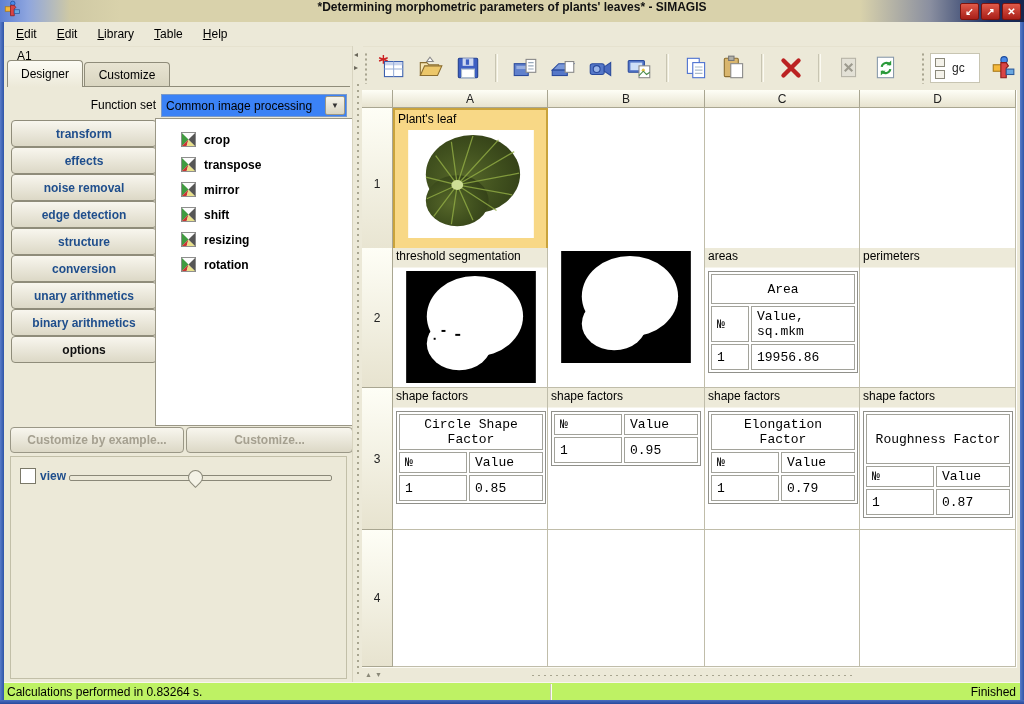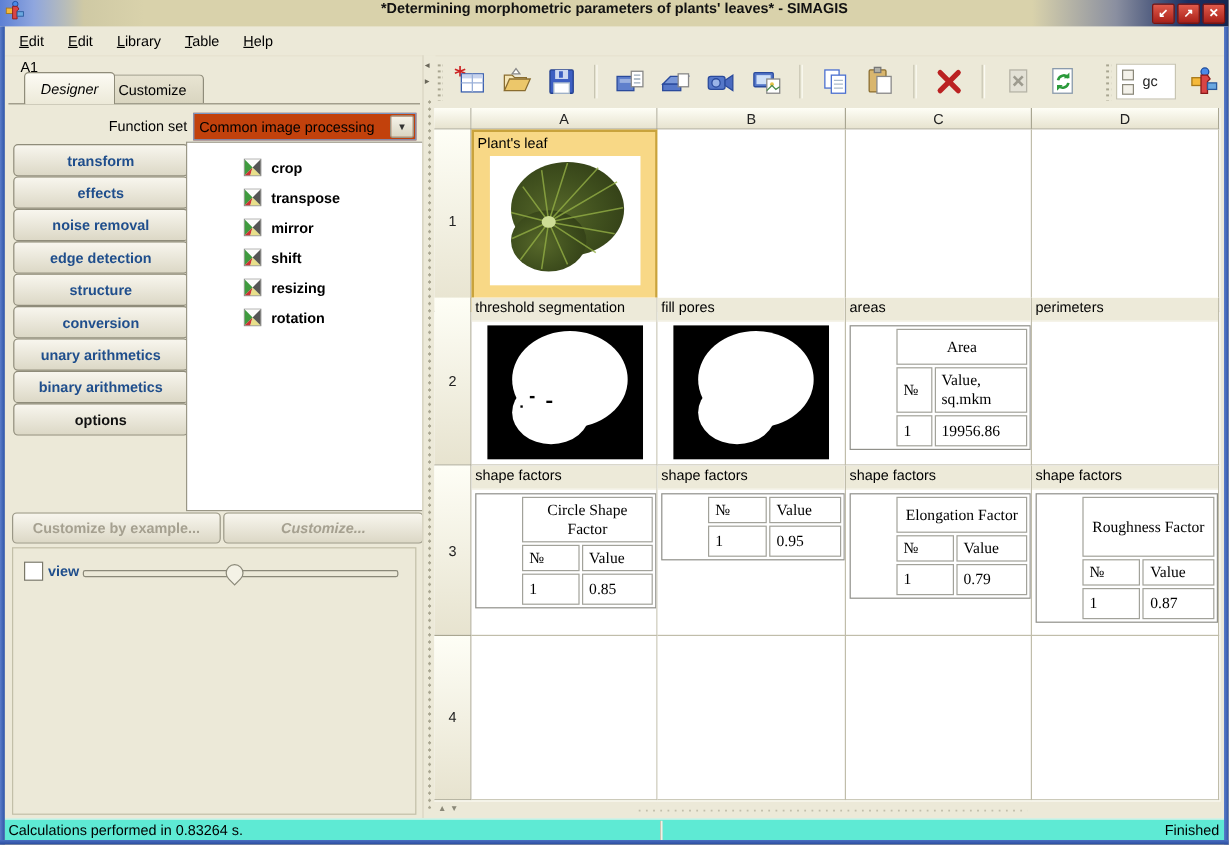--- a/index.html
+++ b/index.html
@@ -23,43 +23,43 @@
   
   .menubar{position:absolute;left:4px;top:22px;right:4px;height:24px;display:flex;align-items:center;
     border-bottom:1px solid #e6e2cf;}
   .menu-item{display:inline-block;padding:3px 8px;margin-left:4px;}
   .menu-item::first-letter{text-decoration:underline;}
   
   .left-panel{position:absolute;left:4px;top:46px;width:348px;height:636px;}
   .cell-ref{position:absolute;left:13px;top:3px;}
   .tab{position:absolute;top:16px;height:23px;border:1px solid #8f8c7a;border-bottom:none;
     border-radius:4px 4px 0 0;display:flex;align-items:center;justify-content:center;}
-  .tab.active{left:16px;width:74px;background:linear-gradient(180deg,#fcfbf4,#ece9d8);top:14px;height:26px;z-index:2;font-style:italic;}
+  .tab.active{left:3px;width:74px;background:linear-gradient(180deg,#fcfbf4,#ece9d8);top:14px;height:26px;z-index:2;}
   .tab.inactive{left:80px;width:84px;background:linear-gradient(180deg,#e8e4d2,#d9d5c0);}
   .tab-content{position:absolute;left:3px;top:40px;right:2px;bottom:4px;border-top:1px solid #8f8c7a;background:#ece9d8;}
   .funcset-label{position:absolute;left:0;top:52px;width:152px;text-align:right;}
-  .combo{position:absolute;left:157px;top:48px;right:5px;height:21px;background:#c2410c;border:1px solid #7a99c8;display:flex;align-items:center;justify-content:flex-end;}
+  .combo{position:absolute;left:157px;top:48px;right:5px;height:21px;background:#3b82f6;border:1px solid #7a99c8;display:flex;align-items:center;justify-content:flex-end;}
   .combo-val{flex:1;padding-left:4px;white-space:nowrap;overflow:hidden;}
   .combo-arrow{width:18px;height:17px;margin-right:1px;background:linear-gradient(180deg,#f6f4ea,#d9d5c2);
     border:1px solid #9a9786;border-radius:2px;display:flex;align-items:center;justify-content:center;font-size:8px;color:#333;}
   .categories{position:absolute;left:7px;top:74px;width:146px;}
   .cat-btn{height:25px;margin-top:0px;background:linear-gradient(180deg,#f8f6ee,#dcd8c6);
     border:1px solid #8f8c7a;border-radius:4px;margin-bottom:0;display:flex;align-items:center;justify-content:center;
     font-weight:bold;color:#1f4e8c;}
   .cat-btn + .cat-btn{margin-top:0;}
   .cat-btn.opt{color:#111;}
   .func-list{position:absolute;left:151px;top:72px;width:196px;height:306px;background:#fff;border:1px solid #9a9786;}
-  .func-item{display:flex;align-items:center;height:25px;padding-left:25px;font-weight:bold;margin-left:22px;}
+  .func-item{display:flex;align-items:center;height:25px;padding-left:25px;font-weight:bold;}
   .func-item svg{margin-right:8px;}
   .func-list .pad{height:8px;}
   .cust-btn{position:absolute;top:381px;height:24px;background:linear-gradient(180deg,#f8f6ee,#dcd8c6);
     border:1px solid #9a9786;border-radius:4px;display:flex;align-items:center;justify-content:center;
     font-weight:bold;color:#a5a090;}
   .cust-1{left:6px;width:172px;}
-  .cust-2{left:182px;width:165px;font-style:italic;}
+  .cust-2{left:182px;width:165px;}
   .view-group{position:absolute;left:6px;top:410px;right:5px;height:221px;border:1px solid #c2bfa8;background:#ece9d8;}
   .checkbox{position:absolute;left:9px;top:11px;width:14px;height:14px;background:#fff;border:1px solid #7a7868;}
   .view-label{position:absolute;left:29px;top:12px;font-weight:bold;color:#1f4e8c;}
   .slider{position:absolute;left:58px;right:14px;top:18px;height:4px;border:1px solid #8a8878;border-radius:2px;background:#ece9d8;}
   .slider-thumb{position:absolute;top:-6px;margin-left:-7px;width:13px;height:13px;background:#f4f2e6;
     border:1px solid #8a8878;border-radius:50% 50% 50% 0;transform:rotate(-45deg);}
   
   .splitter{position:absolute;left:352px;top:46px;width:10px;height:636px;background:#ece9d8;
     border-left:1px solid #d8d4c0;}
   .split-arrow{position:absolute;left:1px;font-size:8px;color:#6a675a;line-height:1;}
@@ -91,36 +91,36 @@
   .row-3{top:298px;height:142px;} .row-4{top:440px;height:137px;}
   .cell{position:absolute;background:#fff;border-right:1px solid #c0bdaa;border-bottom:1px solid #c0bdaa;
     box-sizing:border-box;overflow:hidden;}
   .cell.selected{background:#f8d886;border:2px solid #c9a33c;}
   .cell-label{padding:2px 3px;font-size:12px;}
   .cell-strip{height:17px;background:#edead9;padding:1px 3px;font-size:12px;border-bottom:1px solid #f6f4ea;}
   .img-box{margin:3px 0 0 12px;}
   .img-box.leaf{margin:2px 0 0 13px;}
   
   .mini{border:1px solid #90908a;border-collapse:separate;border-spacing:2px;background:#fff;
-    margin:3px 0 0 3px;font-family:Liberation Serif, serif;font-size:13px;padding-left:36px;}
+    margin:3px 0 0 3px;font-family:Liberation Mono, monospace;font-size:13px;}
   .mini td{border:1px solid #a2a29a;background:#fff;padding:2px 5px;}
   .mt-title{text-align:center;height:24px;}
   .tall .mt-title{height:44px;}
   .c-no{width:26px;text-align:left;}
   .eq .c-no{width:56px;}
   .c-val{width:92px;text-align:left;}
   .eq .c-val{width:62px;}
   .mt-d{height:20px;}
   
   .hstrip{position:absolute;left:0;top:621px;width:655px;height:15px;background:#ece9d8;border-top:1px solid #fbfaf2;}
   .mini-arrows{position:absolute;left:3px;top:3px;font-size:7px;color:#8a8878;letter-spacing:3px;}
   .dot-track{position:absolute;left:168px;top:6px;width:326px;height:3px;
     background-image:radial-gradient(#a8a590 0.8px, transparent 0.9px);background-size:6px 3px;}
   
-  .statusbar{position:absolute;left:4px;right:4px;top:682px;height:18px;background:#5eead4;
+  .statusbar{position:absolute;left:4px;right:4px;top:682px;height:18px;background:#bef264;
     border-top:1px solid #f8f6ee;display:flex;align-items:center;}
   .status-left{padding-left:3px;}
   .status-div{position:absolute;left:546px;top:1px;bottom:1px;width:1px;background:#c8c5b2;border-right:1px solid #fbfaf2;}
   .status-right{position:absolute;right:4px;}
 </style>
 </head>
 <body>
 
 <div class="window">
 
@@ -421,21 +421,20 @@
             <rect width="132" height="114" fill="#000"></rect>
             <ellipse cx="70" cy="46" rx="49" ry="41" fill="#fff"></ellipse>
             <ellipse cx="54" cy="74" rx="33" ry="27" fill="#fff"></ellipse>
             <rect x="36" y="60" width="4" height="2" fill="#000"></rect>
             <rect x="50" y="64" width="5" height="2" fill="#000"></rect>
             <rect x="28" y="68" width="2" height="2" fill="#000"></rect>
           </svg>
         </div>
       </div>
       <div class="cell col-b row-2">
-        <div class="cell-strip">fill pores</div>
         <div class="img-box">
           <svg viewBox="0 0 132 114" width="132" height="112">
             <rect width="132" height="114" fill="#000"></rect>
             <ellipse cx="70" cy="46" rx="49" ry="41" fill="#fff"></ellipse>
             <ellipse cx="54" cy="74" rx="33" ry="27" fill="#fff"></ellipse>
           </svg>
         </div>
       </div>
       <div class="cell col-c row-2">
         <div class="cell-strip">areas</div>

